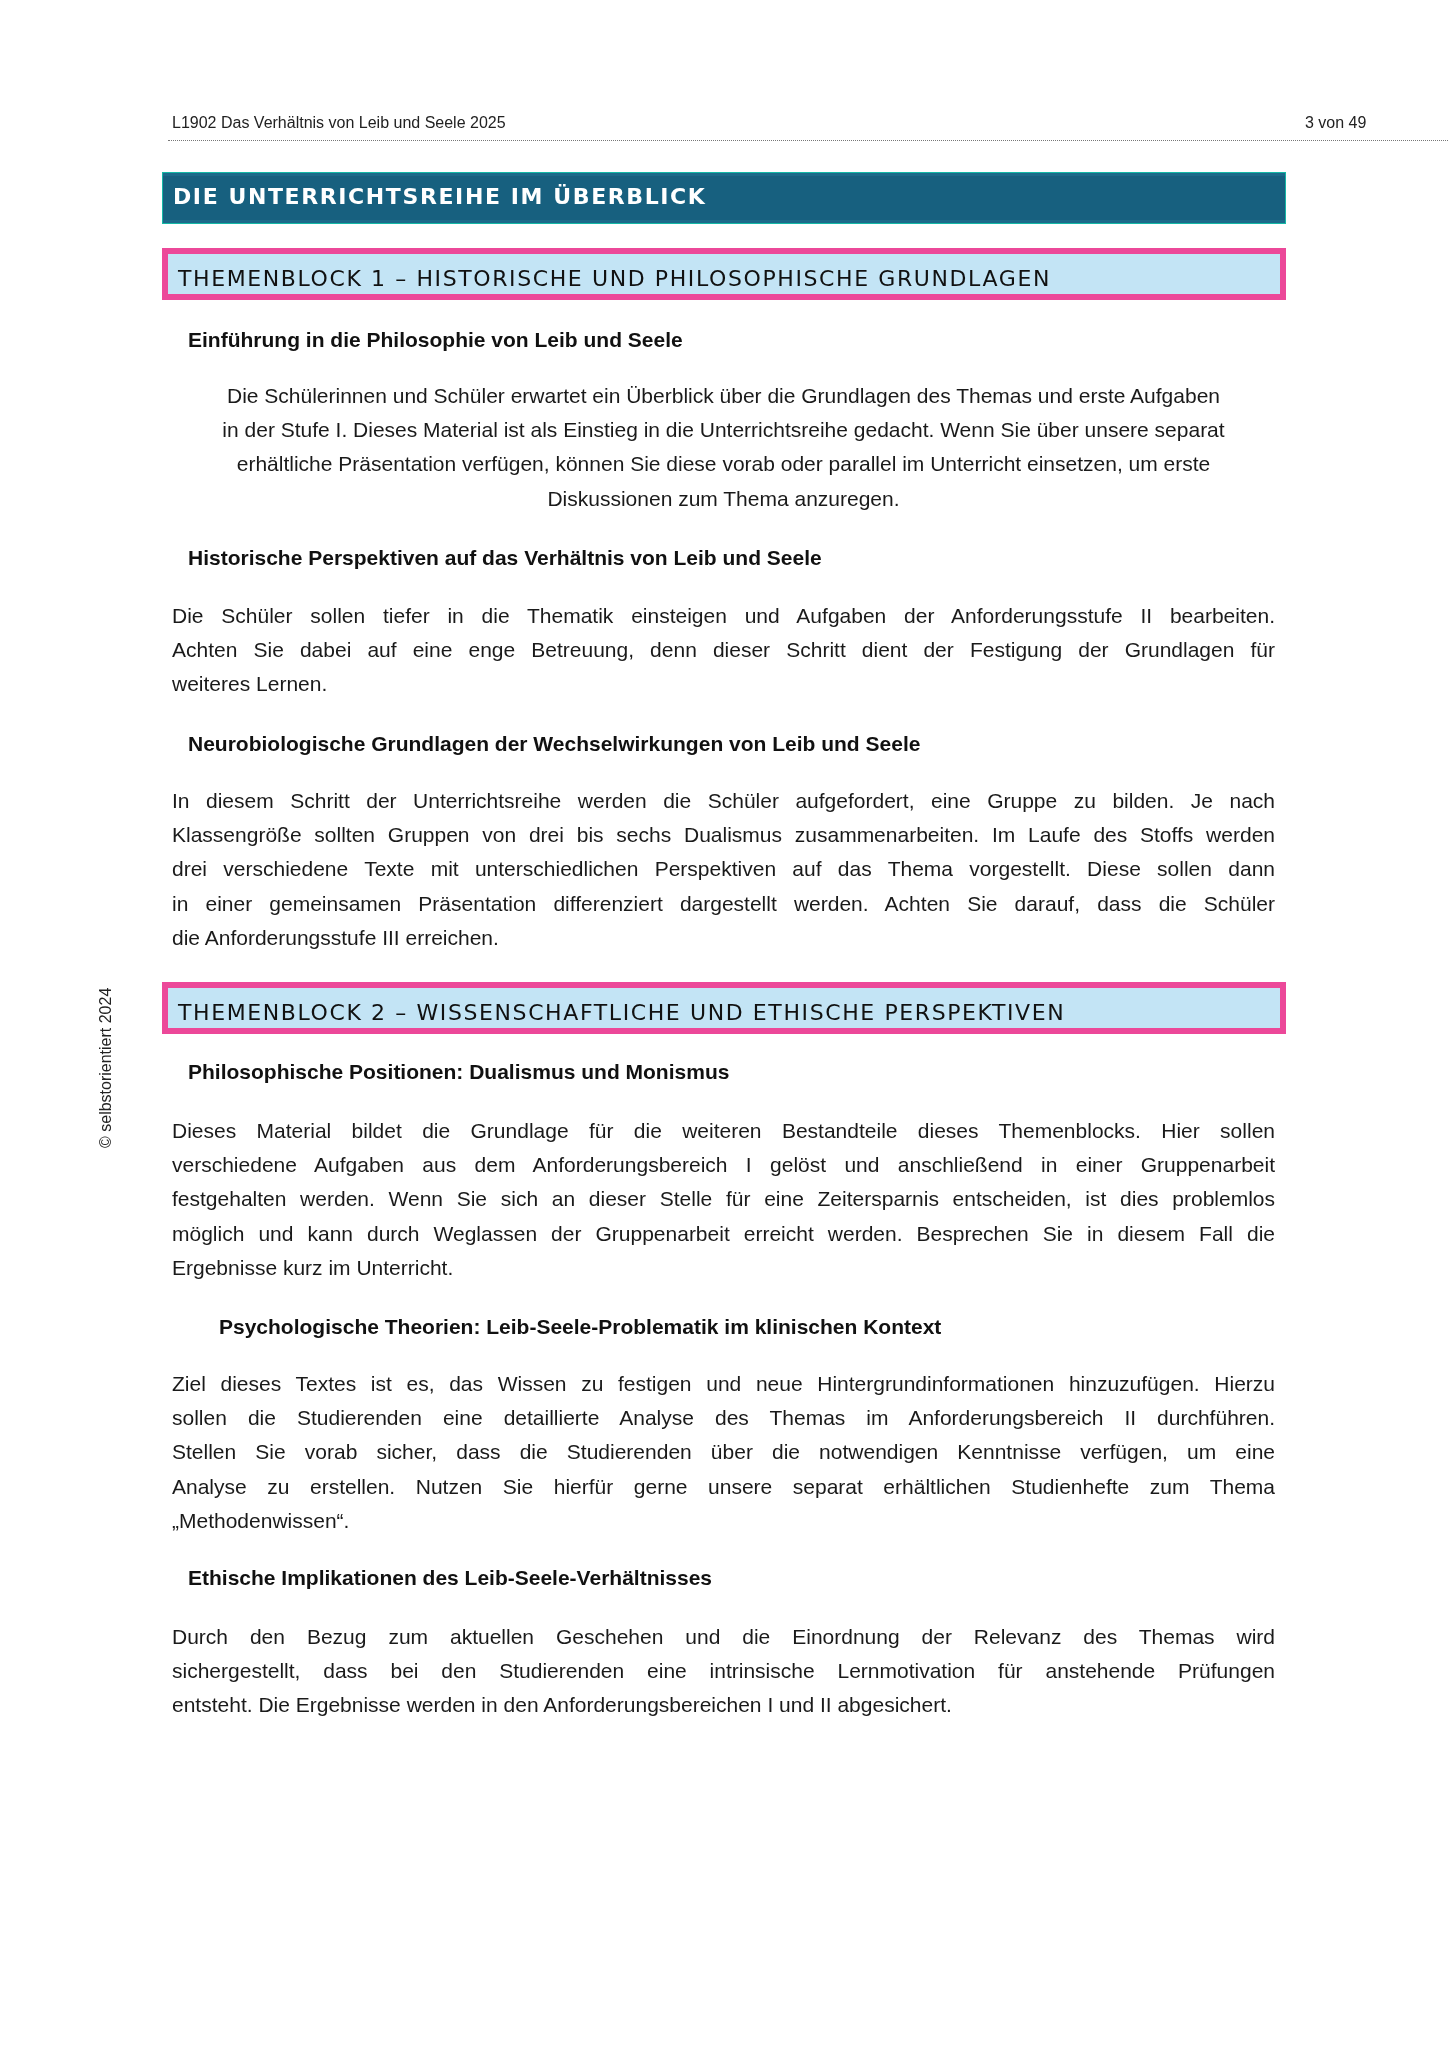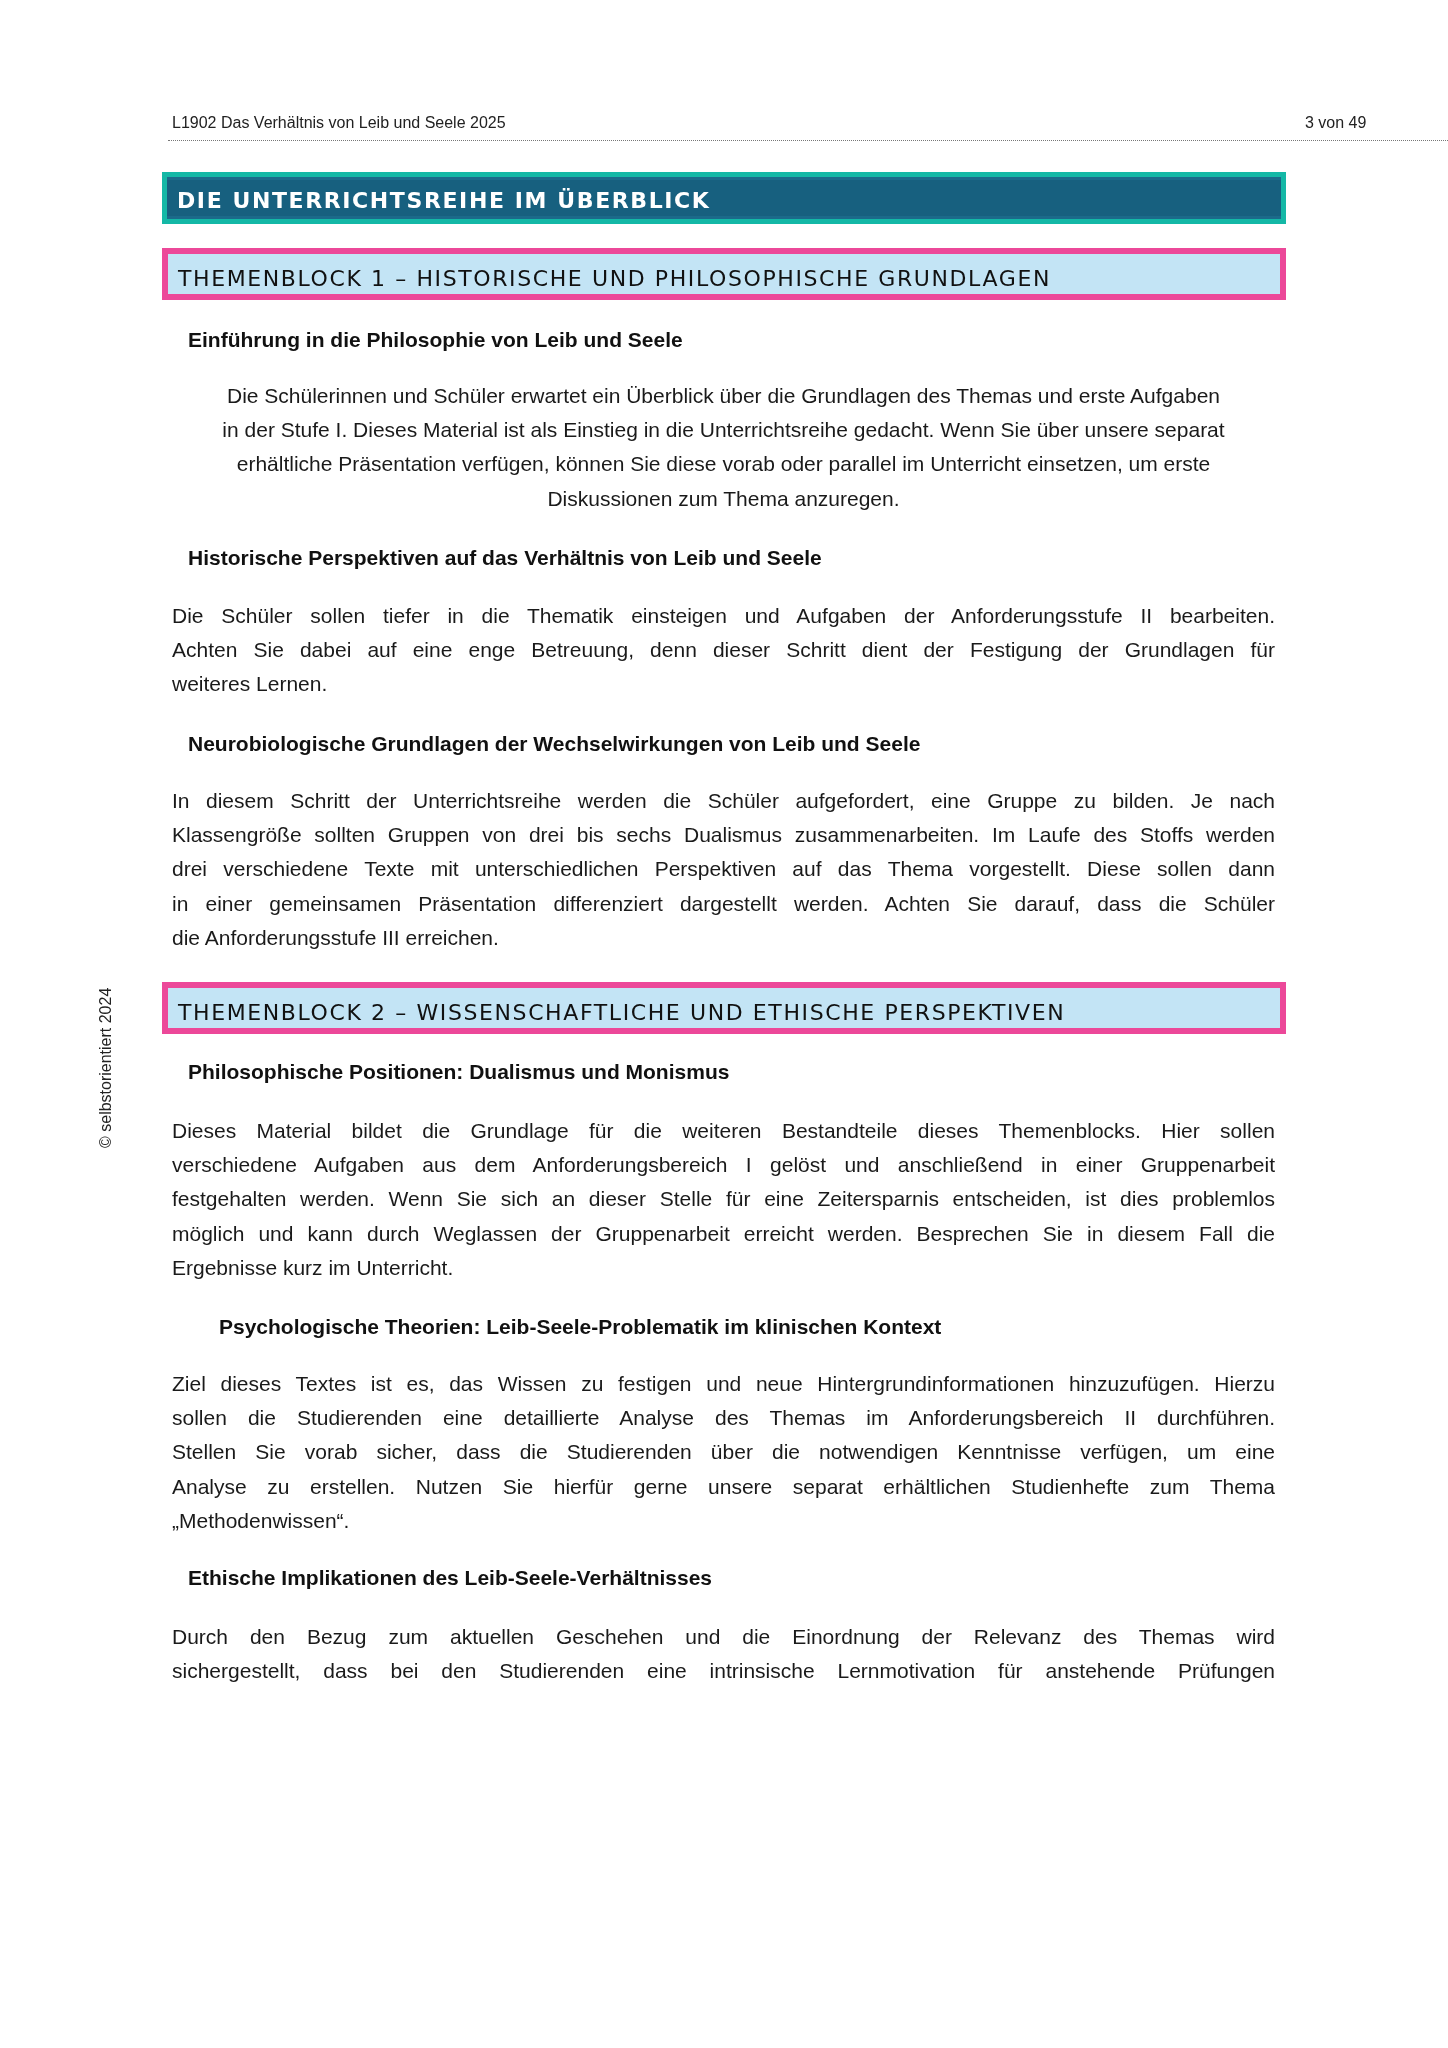--- a/index.html
+++ b/index.html
@@ -1,21 +1,21 @@
 <!DOCTYPE html>
 <html><head>
 <meta charset="utf-8">
 <style>
   html, body { margin: 0; padding: 0; background: #ffffff; }
   body { width: 1448px; height: 2048px; position: relative; overflow: hidden; font-family: "Liberation Sans", sans-serif; color: #1a1a1a; }
   .page-header { position: absolute; left: 172px; top: 114px; width: 1200px; height: 24px; font-size: 16px; color: #222; }
   .page-header .doc-title { position: absolute; left: 0; top: 0; }
   .page-header .page-num { position: absolute; left: 1133px; top: 0; }
   .header-rule { position: absolute; left: 168px; top: 140px; width: 1280px; height: 0; border-top: 1px dotted #777; }
-  .overview-bar { position: absolute; left: 162px; top: 172px; width: 1124px; height: 52px; background: #17607f; box-sizing: border-box; border: 5px solid #14b8a6; box-shadow: inset 0 3px 0 #1c6a8a, inset 0 -3px 0 #1c6a8a; }
+  .overview-bar { position: absolute; left: 162px; top: 172px; width: 1124px; height: 52px; background: #17607f; box-sizing: border-box; border: 1px solid #14b8a6; box-shadow: inset 0 3px 0 #1c6a8a, inset 0 -3px 0 #1c6a8a; }
   .overview-bar span { position: absolute; left: 10px; top: 11px; font-family: "DejaVu Sans", sans-serif; font-weight: bold; font-size: 22px; color: #ffffff; letter-spacing: 1.6px; }
   .block-bar { position: absolute; left: 162px; width: 1124px; height: 52px; background: #c3e4f5; box-sizing: border-box; border: 6px solid #ec4899; }
   .block-bar span { position: absolute; left: 10px; top: 12px; font-family: "DejaVu Sans", sans-serif; font-size: 22px; color: #111; letter-spacing: 1.6px; }
   .sub-heading { position: absolute; left: 188px; font-weight: bold; font-size: 21px; color: #111; white-space: nowrap; }
   .para { position: absolute; left: 172px; width: 1103px; font-size: 21px; line-height: 34.2px; color: #1a1a1a; }
   .para .line { display: block; white-space: nowrap; height: 34.2px; }
   .para.justify .line.full { text-align: justify; text-align-last: justify; white-space: normal; }
   .copyright { position: absolute; left: 97px; top: 1148px; transform-origin: 0 0; transform: rotate(-90deg); font-size: 16px; color: #222; white-space: nowrap; }
 </style>
 </head>
@@ -80,17 +80,18 @@
     <span class="line full">sollen die Studierenden eine detaillierte Analyse des Themas im Anforderungsbereich II durchführen.</span>
     <span class="line full">Stellen Sie vorab sicher, dass die Studierenden über die notwendigen Kenntnisse verfügen, um eine</span>
     <span class="line full">Analyse zu erstellen. Nutzen Sie hierfür gerne unsere separat erhältlichen Studienhefte zum Thema</span>
     <span class="line">„Methodenwissen“.</span>
   </div>
 
   <div class="sub-heading" style="top:1566px;">Ethische Implikationen des Leib-Seele-Verhältnisses</div>
   <div class="para justify" style="top:1620px;">
     <span class="line full">Durch den Bezug zum aktuellen Geschehen und die Einordnung der Relevanz des Themas wird</span>
     <span class="line full">sichergestellt, dass bei den Studierenden eine intrinsische Lernmotivation für anstehende Prüfungen</span>
+    <span class="line">entsteht. Die Ergebnisse werden in den Anforderungsbereichen I und II abgesichert.</span>
   </div>
 
   <div class="copyright">© selbstorientiert 2024</div>
 
 </div>
 
 </body></html>

